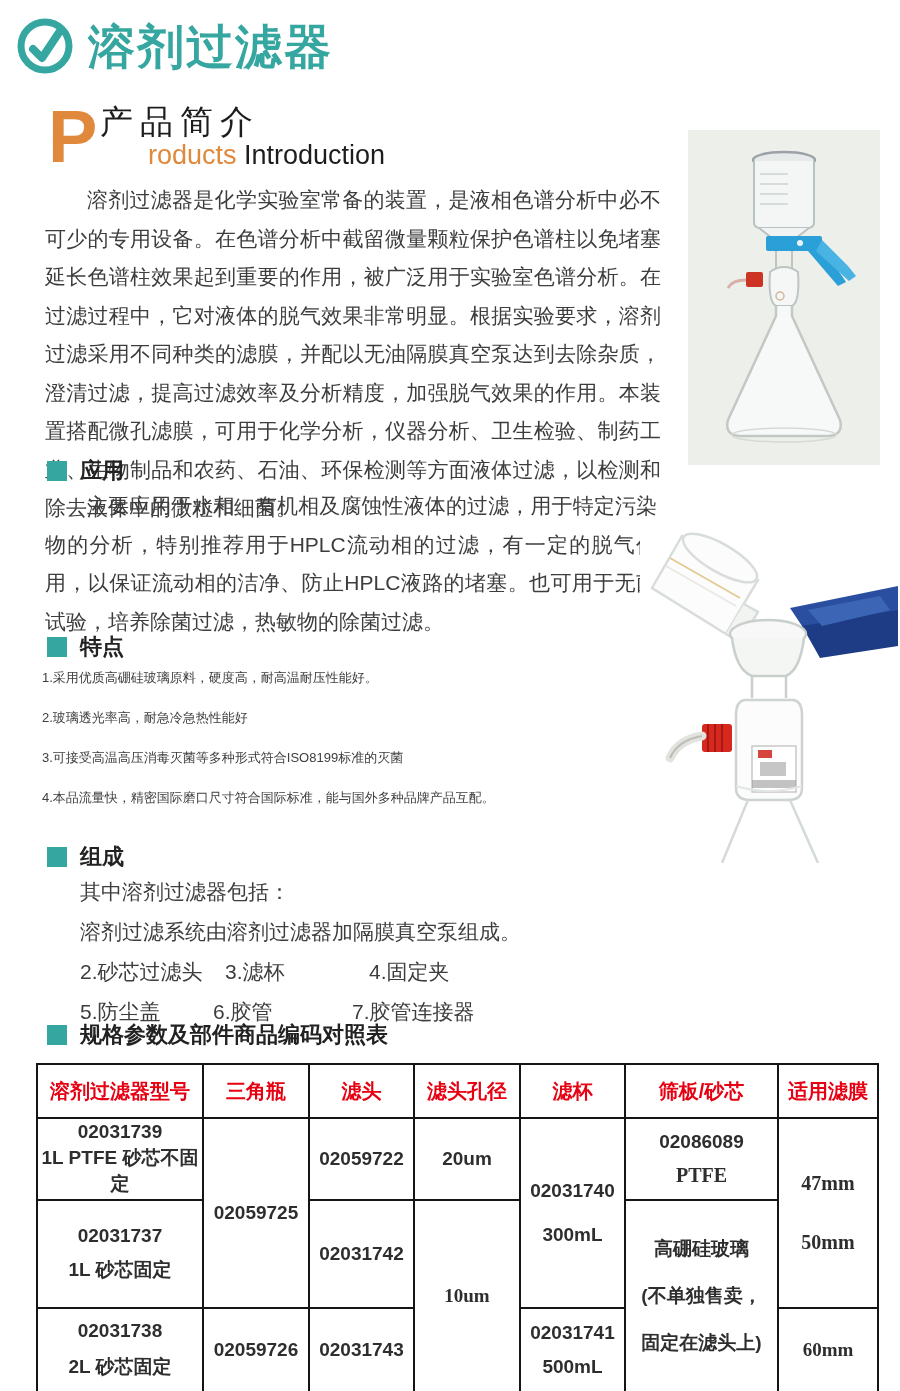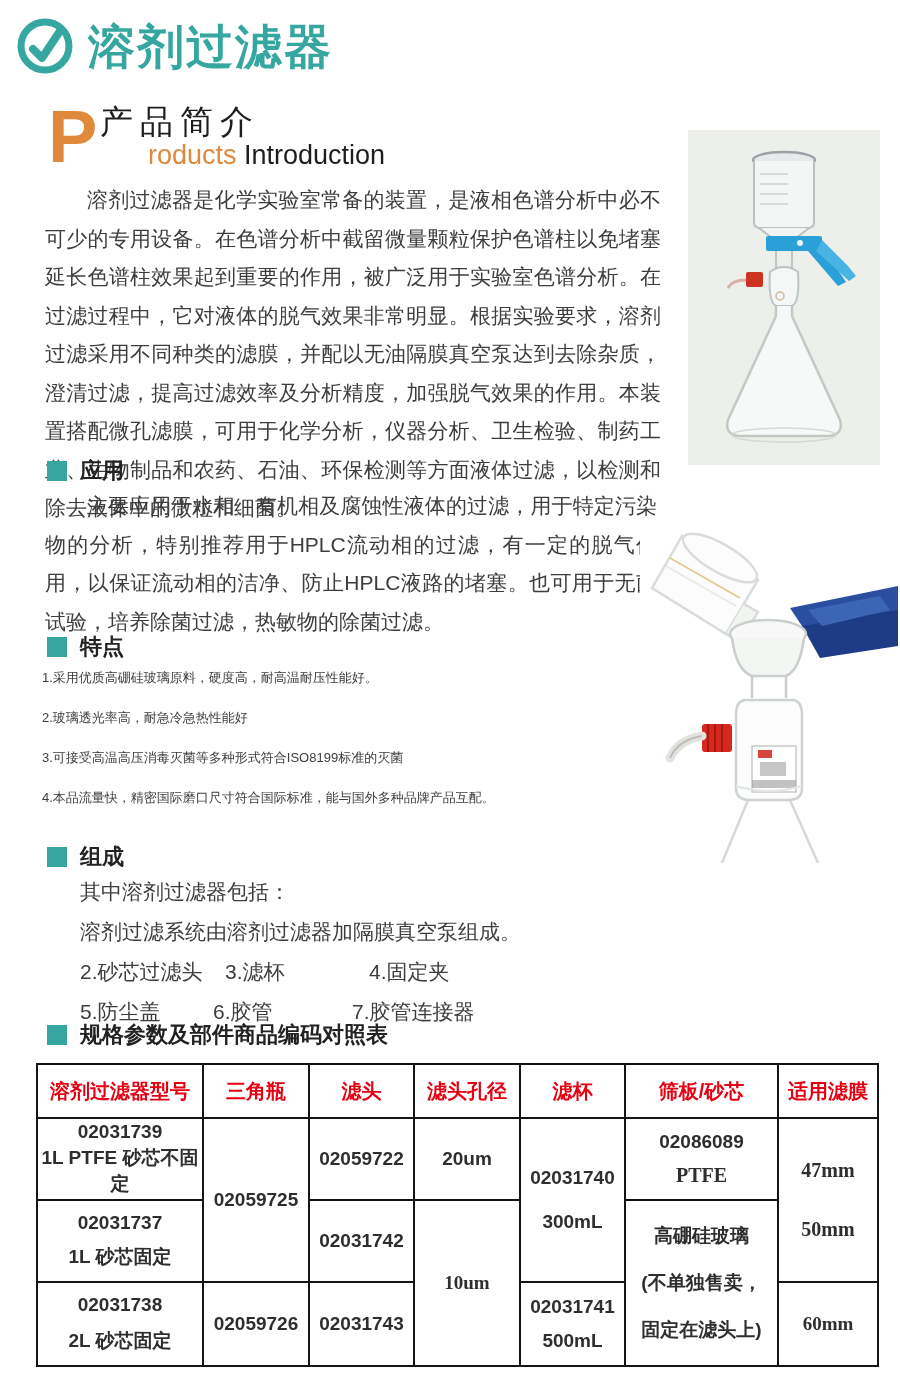--- a/index.html
+++ b/index.html
@@ -44,21 +44,21 @@
   .comp-row.r2 span:nth-child(2){ width:139px; }
   
   .spec-table {
     position:absolute; top:1063px; left:36px; width:841px;
     border-collapse:collapse; table-layout:fixed;
   }
   .spec-table td, .spec-table th { border:2.5px solid #151515; padding:0; vertical-align:middle; }
   .spec-table th { height:54px; font-size:20px; color:#e60012; font-weight:bold; }
   .spec-table td { font-size:19px; font-weight:bold; color:#2e2e2e; text-align:center; }
   .cellv { display:flex; flex-direction:column; justify-content:space-evenly; align-items:center; height:100%; }
-  .h80 { height:80px; } .h160 { height:160px; } .h82 { height:82px; } .h162 { height:162px; }
+  .h80 { height:80px; } .h160 { height:188px; } .h82 { height:82px; } .h162 { height:162px; }
   .serif { font-family:"Liberation Serif","DejaVu Serif",serif; font-size:20px; }
   
   .photo1 { position:absolute; left:688px; top:130px; width:192px; height:335px; background:#edefeb; }
   .photo2 { position:absolute; left:640px; top:518px; width:258px; height:345px; background:#ffffff; }
   .photo1 svg, .photo2 svg { display:block; width:100%; height:100%; }
 </style>
 </head>
 <body>
 
 <div class="brand">

